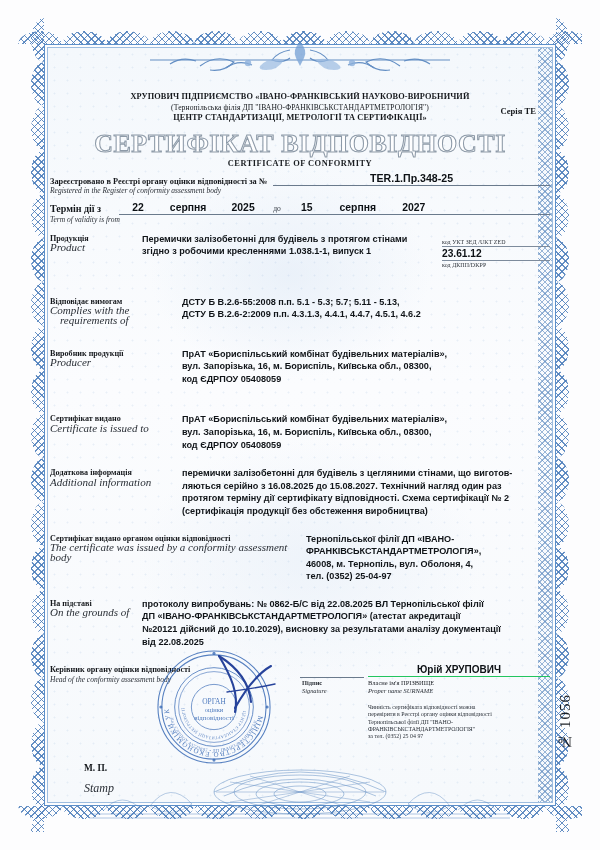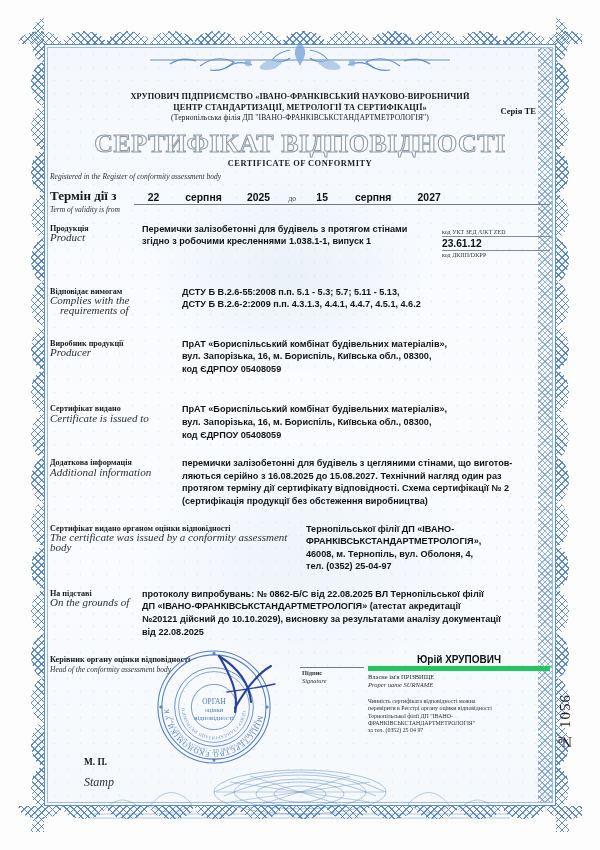--- a/index.html
+++ b/index.html
@@ -164,21 +164,21 @@
   .reg-ua{font-weight:bold;font-size:8.3px;color:#15181c;white-space:nowrap;}
   .reg-en{font-style:italic;font-size:7.5px;color:#2a2f36;margin-top:0px;}
   .reg-num{
     flex:1;margin-left:6px;border-bottom:1px solid #6a7a8c;
     text-align:center;padding-bottom:1px;
     font-family:"Liberation Sans", sans-serif;font-weight:bold;font-size:10.6px;color:#0d1115;
   }
 
   .term{margin-top:7px;}
   .term-line{display:flex;align-items:flex-end;}
-  .term-ua{font-weight:bold;font-size:13px;color:#15181c;white-space:nowrap;padding-bottom:1px;}
+  .term-ua{font-weight:bold;font-size:10px;color:#15181c;white-space:nowrap;padding-bottom:1px;}
   .fld{
     border-bottom:1px solid #6a7a8c;text-align:center;padding-bottom:1px;
     font-family:"Liberation Sans", sans-serif;font-weight:bold;font-size:10.4px;color:#0d1115;
   }
   .term-do{font-size:7.6px;color:#2f353d;padding:0 6px 1px;border-bottom:1px solid #6a7a8c;}
   .term-en{font-style:italic;font-size:7.5px;color:#2a2f36;}
 
   
   .prod{display:flex;margin-top:9px;}
   .prod .lbl{width:92px;}
@@ -212,21 +212,21 @@
     position:absolute;left:0;right:0;top:13px;border-bottom:1px solid #6a7a8c;
   }
   .sig-cap{
     position:absolute;left:2px;top:15px;
     font-size:6.4px;font-style:italic;color:#2a2f36;line-height:7.6px;
   }
   .sig-cap b{font-style:normal;font-weight:bold;display:block;font-size:6.4px;}
   .sig-right{width:182px;padding-left:4px;}
   .sig-name{
     font-family:"Liberation Sans", sans-serif;font-weight:bold;font-size:10px;color:#0d1115;
-    text-align:center;padding-bottom:1px;border-bottom:5px solid #22c55e;
+    text-align:center;padding-bottom:1px;border-bottom:1px solid #22c55e;
   }
   .sig-sub{font-size:6.5px;color:#1b1f25;margin-top:1.5px;line-height:8px;}
   .sig-sub i{font-style:italic;color:#2a2f36;display:block;}
   .fineprint{
     margin-top:9px;font-size:5.9px;line-height:7.4px;color:#2b3139;
   }
 
   .mp{margin-top:22px;padding-left:34px;}
   .mp b{font-size:9.4px;font-weight:bold;color:#15181c;display:block;}
   .mp i{font-size:12px;color:#2a2f36;display:block;margin-top:8px;}
@@ -357,31 +357,35 @@
       <path d="M22 42 C 36 40, 52 38, 70 34" stroke-width="1.4"></path>
     </g>
   </svg>
 
   <div class="vserial">№ 1056</div>
 
   <div class="content">
 
     <div class="hdr">
       <div class="hdr-line">ХРУПОВИЧ ПІДПРИЄМСТВО «ІВАНО-ФРАНКІВСЬКИЙ НАУКОВО-ВИРОБНИЧИЙ</div>
+      <div class="hdr-line sub">(Тернопільська філія ДП "ІВАНО-ФРАНКІВСЬКСТАНДАРТМЕТРОЛОГІЯ")</div>
       <div class="hdr-line">ЦЕНТР СТАНДАРТИЗАЦІЇ, МЕТРОЛОГІЇ ТА СЕРТИФІКАЦІЇ»</div>
-      <div class="hdr-line sub">(Тернопільська філія ДП "ІВАНО-ФРАНКІВСЬКСТАНДАРТМЕТРОЛОГІЯ")</div>
       <div class="seria">Серія ТЕ</div>
     </div>
 
     <div class="title-wrap">
       <div class="title">СЕРТИФІКАТ ВІДПОВІДНОСТІ</div>
     </div>
     <div class="title-en">CERTIFICATE OF CONFORMITY</div>
 
     <div class="reg">
+      <div class="reg-line">
+        <span class="reg-ua">Зареєстровано в Реєстрі органу оцінки відповідності за №</span>
+        <span class="reg-num">TER.1.Пр.348-25</span>
+      </div>
       <div class="reg-en">Registered in the Register of conformity assessment body</div>
     </div>
 
     <div class="term">
       <div class="term-line">
         <span class="term-ua">Термін дії з</span>
         <span class="fld" style="width:38px;margin-left:18px;">22</span>
         <span class="fld" style="width:62px;">серпня</span>
         <span class="fld" style="width:48px;">2025</span>
         <span class="term-do">до</span>

